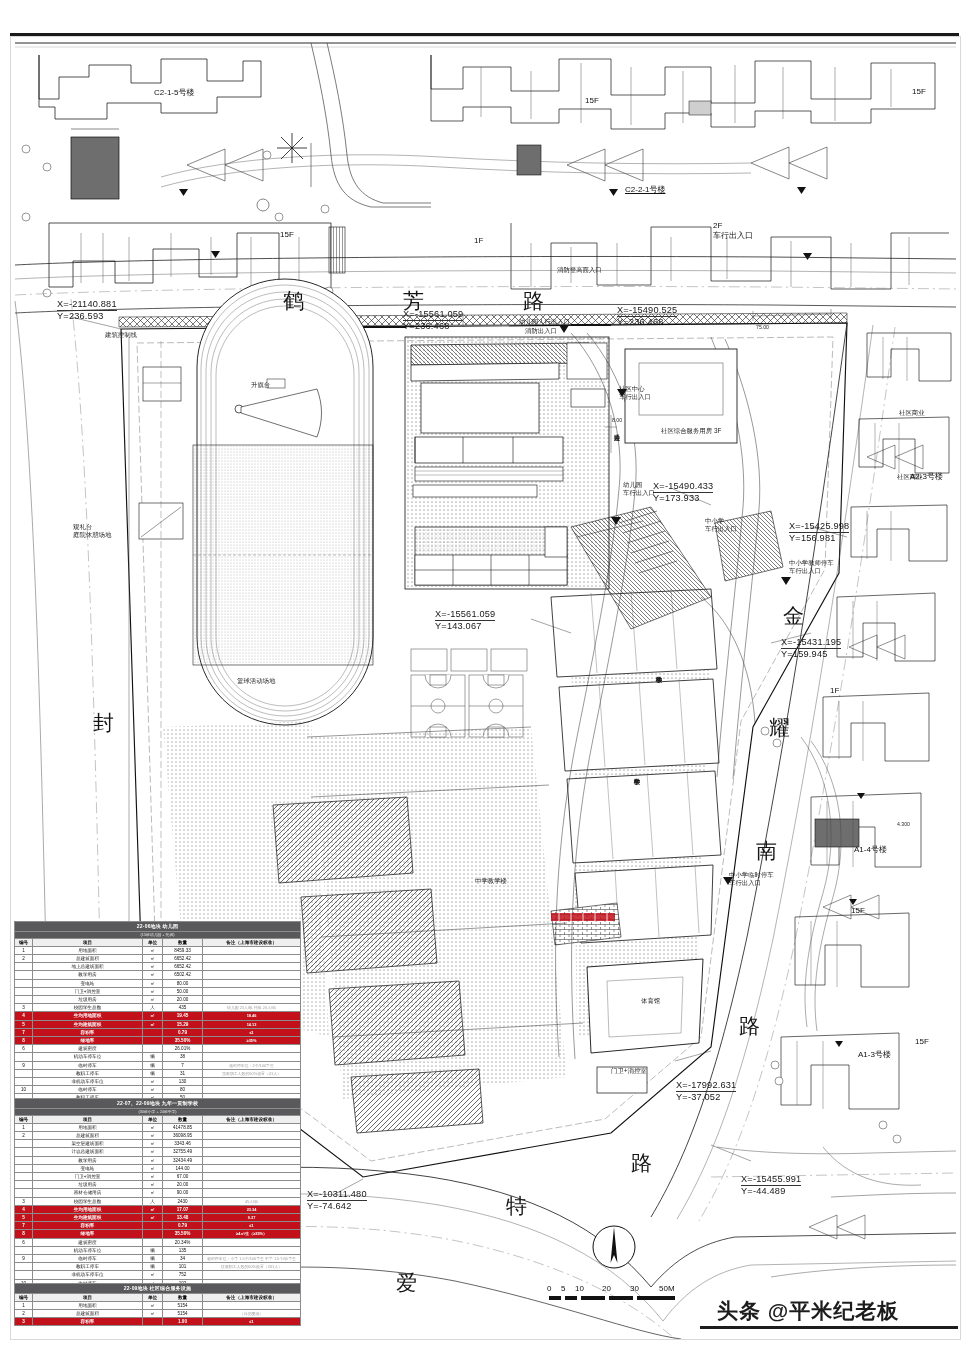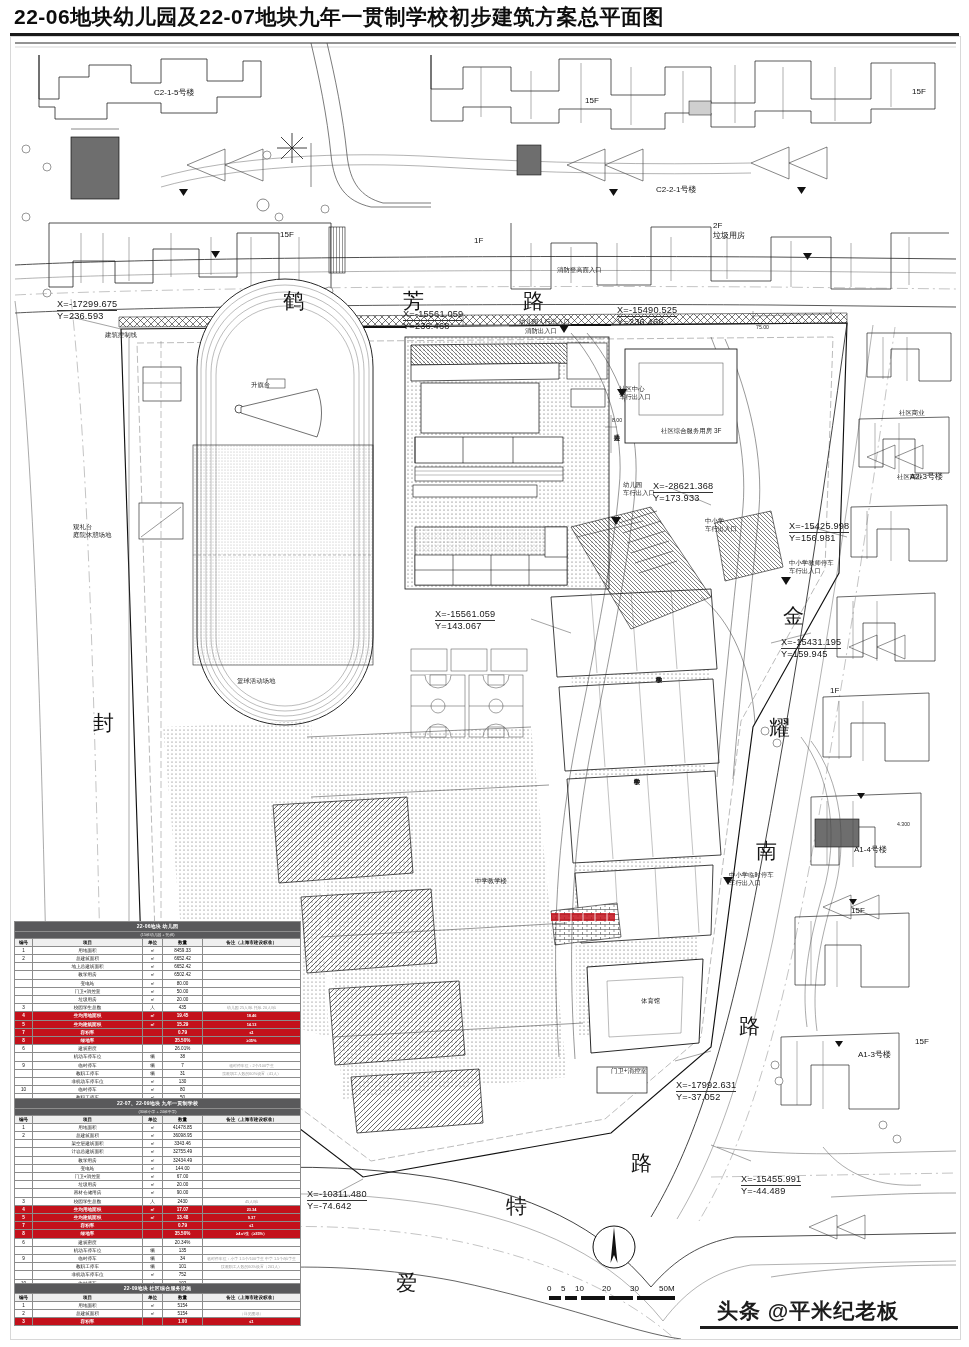--- a/index.html
+++ b/index.html
@@ -49,21 +49,20 @@
 
   
   #watermark{position:absolute;left:717px;top:1297px;font-size:21px;font-weight:bold;
              color:#1c1c1c;white-space:nowrap;letter-spacing:1px;}
   #wm-rule{position:absolute;left:700px;top:1326px;width:258px;height:3px;background:#1d1d1d;}
 </style>
 </head>
 <body>
 
 <div id="title-bar">
-  <div id="doc-title">22-06地块幼儿园及22-07地块九年一贯制学校初步建筑方案总平面图</div>
   <div id="title-rule"></div>
 </div>
 
 <div id="canvas">
 
 <svg id="svg-plan" width="949" height="1302" viewBox="0 0 949 1302">
   <defs>
     <pattern id="dots" width="4" height="4" patternUnits="userSpaceOnUse">
       <circle cx="1" cy="1" r="0.55" fill="#4a4a4a"></circle>
     </pattern>
@@ -382,30 +381,30 @@
 <div class="street" style="left:772px;top:565px;">金</div>
 <div class="street" style="left:758px;top:677px;">耀</div>
 <div class="street" style="left:745px;top:800px;">南</div>
 <div class="street" style="left:728px;top:975px;">路</div>
 
 <div class="street" style="left:620px;top:1112px;">路</div>
 <div class="street" style="left:495px;top:1155px;">特</div>
 <div class="street" style="left:385px;top:1232px;">爱</div>
 
 <div class="coord" style="left:46px;top:262px;">
-  <u>X=-17299.675</u><span>Y=236.593</span>
+  <u>X=-21140.881</u><span>Y=236.593</span>
 </div>
 <div class="coord" style="left:392px;top:272px;">
   <u>X=-15561.059</u><span>Y=236.468</span>
 </div>
 <div class="coord" style="left:606px;top:268px;">
   <u>X=-15490.525</u><span>Y=236.468</span>
 </div>
 <div class="coord" style="left:642px;top:444px;">
-  <u>X=-28621.368</u><span>Y=173.933</span>
+  <u>X=-15490.433</u><span>Y=173.933</span>
 </div>
 <div class="coord" style="left:778px;top:484px;">
   <u>X=-15425.998</u><span>Y=156.981</span>
 </div>
 <div class="coord" style="left:424px;top:572px;">
   <u>X=-15561.059</u><span>Y=143.067</span>
 </div>
 <div class="coord" style="left:770px;top:600px;">
   <u>X=-15431.195</u><span>Y=159.945</span>
 </div>
@@ -439,26 +438,26 @@
 <div class="ann" style="left:62px;top:486px;white-space:pre;">观礼台
 庭院休憩场地</div>
 <div class="ann" style="left:94px;top:294px;">建筑控制线</div>
 <div class="ann" style="left:644px;top:634px;writing-mode:vertical-rl;">小学教学楼</div>
 <div class="ann" style="left:622px;top:736px;writing-mode:vertical-rl;">中学教学楼</div>
 <div class="ann" style="left:464px;top:840px;">中学教学楼</div>
 <div class="ann" style="left:630px;top:960px;">体育馆</div>
 <div class="ann" style="left:600px;top:1030px;">门卫+消控室</div>
 <div class="ann" style="left:602px;top:392px;writing-mode:vertical-rl;">公共通道</div>
 <div class="flr" style="left:702px;top:184px;white-space:pre;">2F
-垃圾用房</div>
+车行出入口</div>
 <div class="flr" style="left:463px;top:199px;">1F</div>
 <div class="flr" style="left:819px;top:649px;">1F</div>
 <div class="ann" style="left:546px;top:229px;">消防登高面入口</div>
 <div class="flr" style="left:143px;top:50px;">C2-1-5号楼</div>
-<div class="flr" style="left:645px;top:147px;">C2-2-1号楼</div>
+<div class="flr" style="left:614px;top:147px;text-decoration:underline;">C2-2-1号楼</div>
 <div class="flr" style="left:269px;top:193px;">15F</div>
 <div class="flr" style="left:574px;top:59px;">15F</div>
 <div class="flr" style="left:901px;top:50px;">15F</div>
 <div class="flr" style="left:899px;top:434px;">A2-3号楼</div>
 <div class="flr" style="left:843px;top:807px;">A1-4号楼</div>
 <div class="flr" style="left:847px;top:1012px;">A1-3号楼</div>
 <div class="flr" style="left:840px;top:869px;">15F</div>
 <div class="flr" style="left:904px;top:1000px;">15F</div>
 <div class="tiny" style="left:886px;top:784px;">4.300</div>
 <div class="tiny" style="left:745px;top:287px;">75.00</div>

